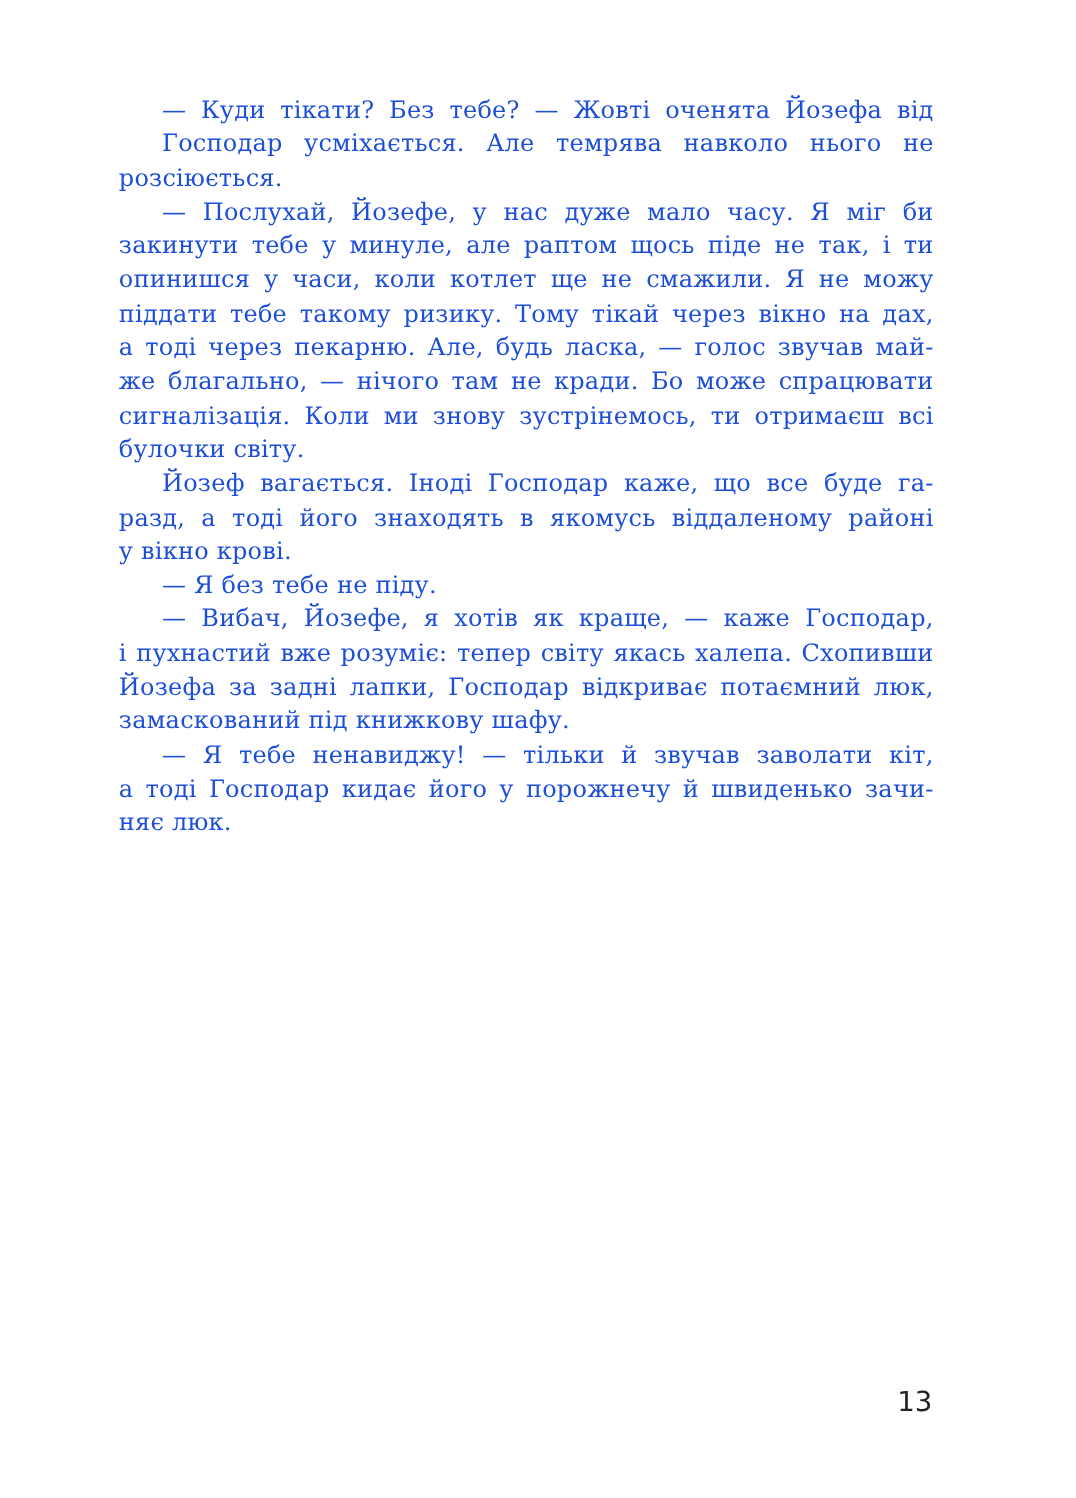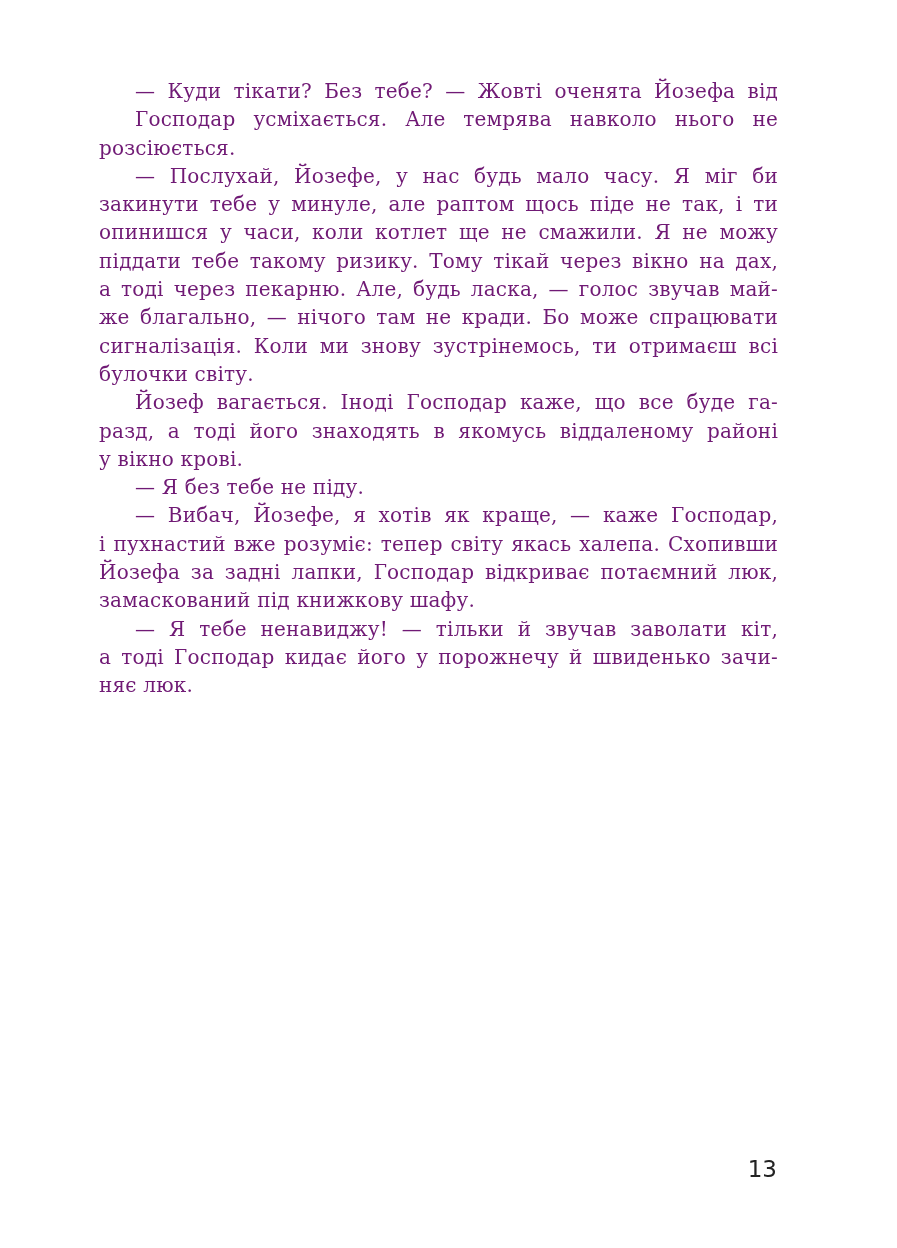--- a/index.html
+++ b/index.html
@@ -17,21 +17,21 @@
   .page {
     position: absolute;
     inset: 0;
     background: #ffffff;
   }
   .text-block {
     position: absolute;
     left: 99px;
     top: 77px;
     width: 679px;
-    color: #701a75;
+    color: #1d4ed8;
     font-size: 20px;
     line-height: 28.3px;
     letter-spacing: 0.2px;
   }
   .line {
     text-align: left;
     white-space: normal;
   }
   .line.fill {
     text-align: justify;
@@ -53,21 +53,21 @@
 </style>
 </head>
 <body>
 
 <div class="page">
   <div class="text-block">
 
   <div class="line indent fill">— Куди тікати? Без тебе? — Жовті оченята Йозефа від</div>
       <div class="line indent fill">Господар усміхається. Але темрява навколо нього не</div>
       <div class="line">розсіюється.</div>
-      <div class="line indent fill">— Послухай, Йозефе, у нас будь мало часу. Я міг би</div>
+      <div class="line indent fill">— Послухай, Йозефе, у нас дуже мало часу. Я міг би</div>
       <div class="line fill">закинути тебе у минуле, але раптом щось піде не так, і ти</div>
       <div class="line fill">опинишся у часи, коли котлет ще не смажили. Я не можу</div>
       <div class="line fill">піддати тебе такому ризику. Тому тікай через вікно на дах,</div>
       <div class="line fill">а тоді через пекарню. Але, будь ласка, — голос звучав май-</div>
       <div class="line fill">же благально, — нічого там не кради. Бо може спрацювати</div>
       <div class="line fill">сигналізація. Коли ми знову зустрінемось, ти отримаєш всі</div>
       <div class="line">булочки світу.</div>
       <div class="line indent fill">Йозеф вагається. Іноді Господар каже, що все буде га-</div>
       <div class="line fill">разд, а тоді його знаходять в якомусь віддаленому районі</div>
       <div class="line">у вікно крові.</div>

